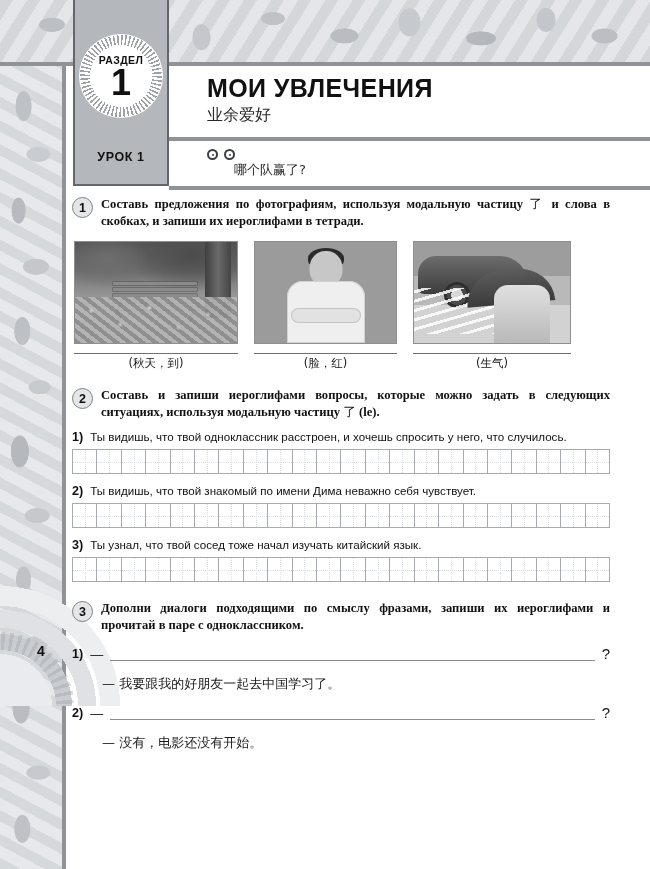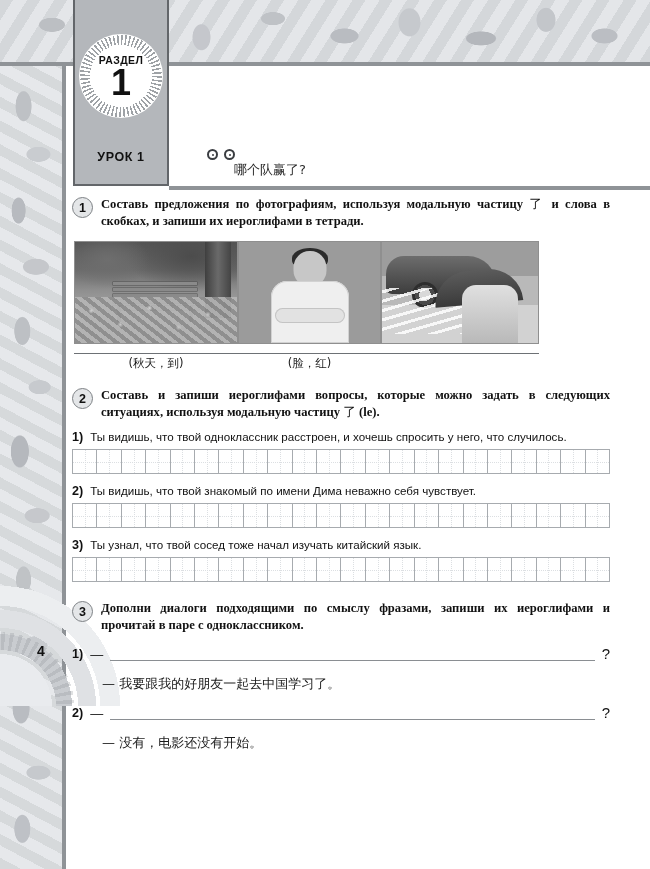--- a/index.html
+++ b/index.html
@@ -181,21 +181,21 @@
   }
   .ex-text {
     font-family: "Liberation Serif", serif;
     font-size: 12.6px; font-weight: bold; color: #111;
     line-height: 1.32; text-align: justify; flex: 1;
   }
   .cnchar { font-family: "DejaVu Sans", sans-serif; font-weight: normal; }
 
   
   .photos {
-    display: flex; margin: 12px 0 0 2px;
+    display: flex; gap: 16px; margin: 12px 0 0 2px;
   }
   .photo-col { position: relative; }
   .photo {
     border: 1px solid #8c9094;
     overflow: hidden; position: relative;
     filter: grayscale(1);
   }
   .photo-cap-line {
     border-top: 1.6px solid #6d7175;
     margin-top: 9px;
@@ -325,20 +325,24 @@
   <div class="orn-corner-arcs"></div>
 
   <div class="section-tab">
     <div class="medallion">
       <div class="med-label">РАЗДЕЛ</div>
       <div class="med-num">1</div>
     </div>
     <div class="lesson-label">УРОК 1</div>
   </div>
 
+  <div class="title-box">
+    <div class="title-ru">МОИ УВЛЕЧЕНИЯ</div>
+    <div class="title-cn">业余爱好</div>
+  </div>
 
   <div class="subtitle-box">
     <div class="sub-ru-row">
       <span class="ring"></span>
       <span class="ring"></span>
     </div>
     <div class="sub-cn">哪个队赢了?</div>
   </div>
 
   <div class="content">
@@ -380,20 +384,21 @@
         <div class="photo-col">
           <div class="photo p3">
             <div class="car"></div>
             <div class="wheel w1"></div>
             <div class="wheel w2"></div>
             <div class="spray"></div>
             <div class="umb"></div>
             <div class="person"></div>
           </div>
           <div class="photo-cap-line"></div>
+          <div class="photo-cap">(生气)</div>
         </div>
       </div>
     </div>
 
     <div class="ex" style="margin-top:16px">
       <div class="ex-head">
         <div class="ex-badge">2</div>
         <div class="ex-text"><span>Составь и запиши иероглифами вопросы, которые можно задать в следующих ситуациях, используя модальную частицу </span><span class="cnchar">了</span><span> (le).</span></div>
       </div>
 

